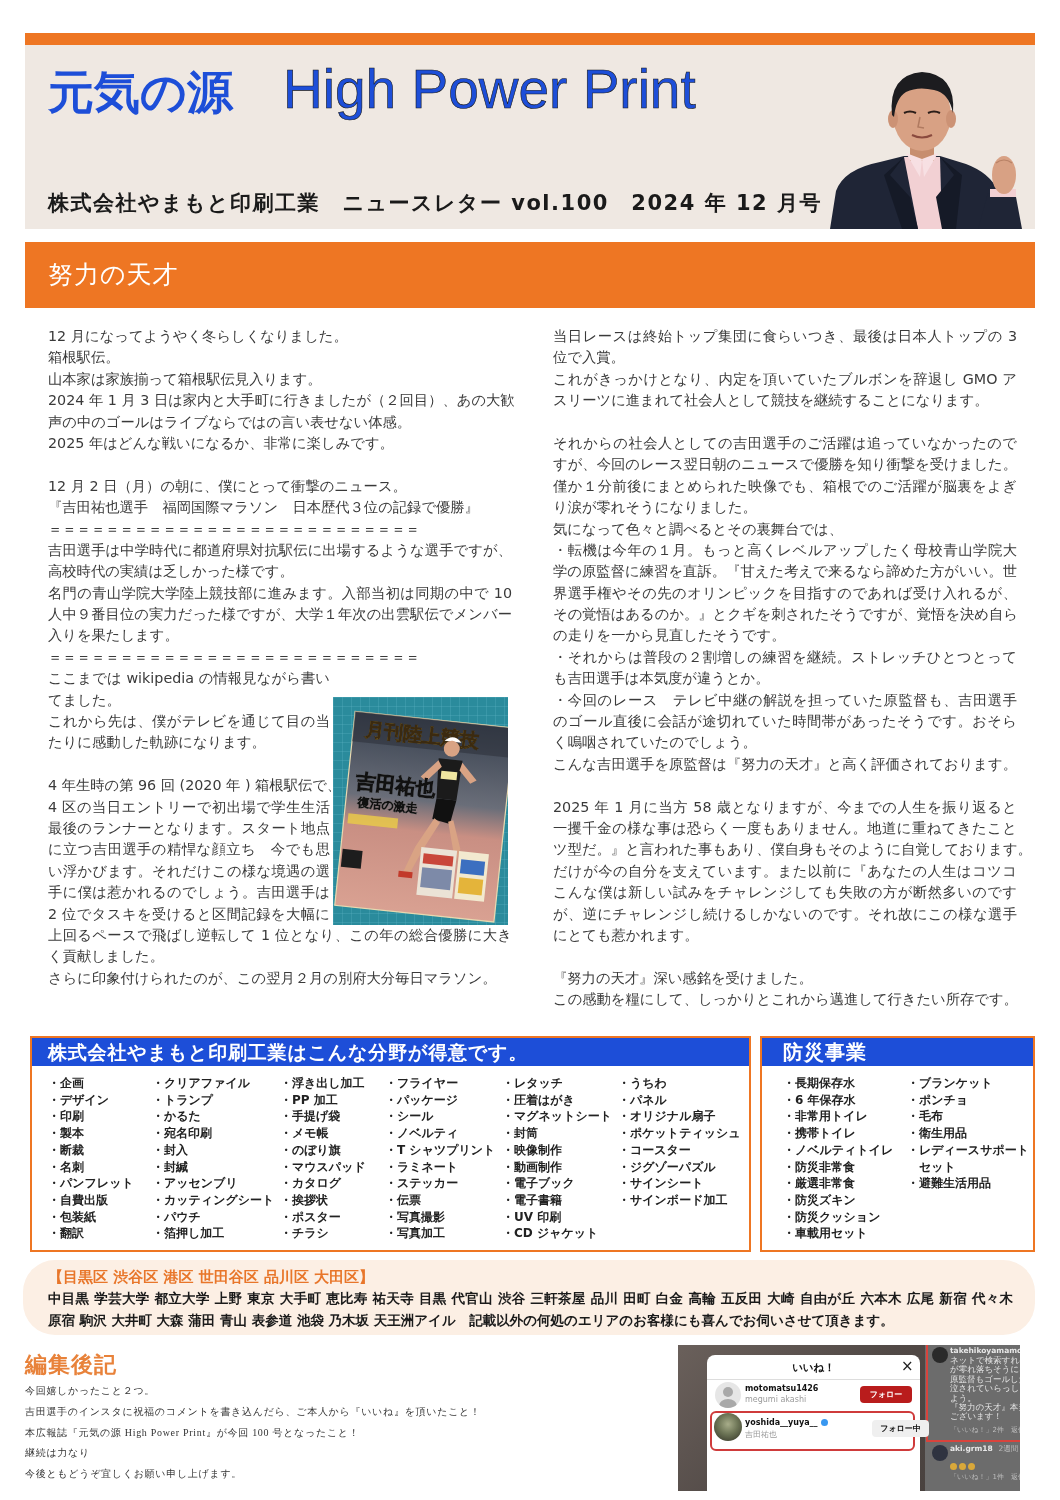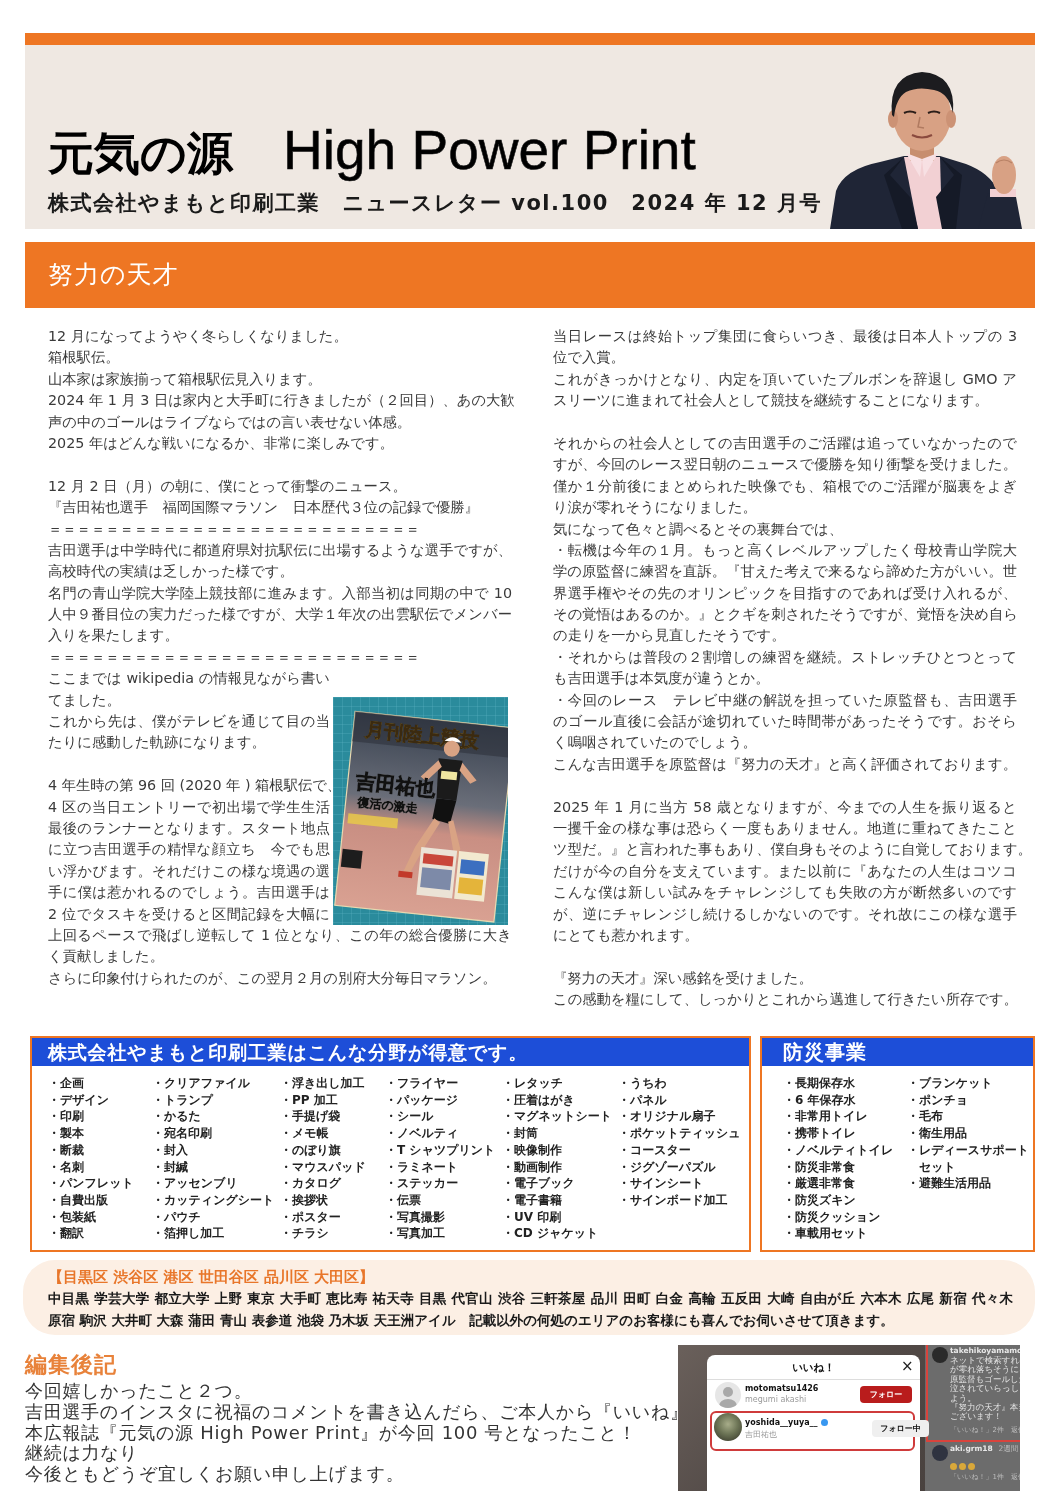--- a/index.html
+++ b/index.html
@@ -1,21 +1,21 @@
 <!DOCTYPE html>
 <html><head>
 <meta charset="utf-8">
 <style>
 *{box-sizing:border-box;margin:0;padding:0;}
 body{width:1060px;height:1500px;background:#ffffff;font-family:"DejaVu Sans",sans-serif;color:#333333;position:relative;overflow:hidden;}
 .abs{position:absolute;}
 
 .hdr{left:25px;top:33px;width:1010px;height:196px;background:#efe8e2;}
 .hdr-bar{left:0;top:0;width:1010px;height:12px;background:#ee7623;}
-.hdr-title{left:23px;top:36px;height:60px;line-height:70px;white-space:nowrap;color:#000000;margin-top:46px;}
+.hdr-title{left:23px;top:36px;height:60px;line-height:40px;white-space:nowrap;color:#1d4ed8;}
 .t-jp{font-family:"DejaVu Sans",sans-serif;font-size:46px;font-weight:bold;}
 .t-en{font-family:"Liberation Sans",sans-serif;font-size:55px;margin-left:50px;-webkit-text-stroke:0.6px #161616;}
 .hdr-sub{left:23px;top:157px;line-height:26px;font-size:21px;font-weight:bold;letter-spacing:1.5px;color:#1a1a1a;white-space:nowrap;}
 .hdr-photo{left:805px;top:30px;}
 
 .sec{left:25px;top:242px;width:1010px;height:66px;background:#ee7623;color:#ffffff;font-size:25px;line-height:66px;padding-left:23px;letter-spacing:1px;white-space:nowrap;}
 
 .col{top:326px;}
 .col-left{left:48px;}
 .col-right{left:553px;}
@@ -34,21 +34,21 @@
 .li{position:relative;padding-left:12px;font-size:12px;line-height:16.7px;font-weight:bold;color:#222222;white-space:nowrap;}
 .li::before{content:"・";position:absolute;left:0;top:0;}
 .li.wrap{white-space:normal;width:124px;}
 
 .areas{left:23px;top:1260px;width:1012px;height:75px;background:#fcefe4;border-radius:32px;}
 .areas-h{position:absolute;left:25px;top:7px;font-size:15px;line-height:20px;font-weight:bold;color:#e8762a;white-space:nowrap;}
 .areas-l{position:absolute;left:25px;font-size:13.5px;line-height:22px;font-weight:bold;color:#1a1a1a;white-space:nowrap;}
 
 .ed-title{left:25px;top:1352px;font-size:22px;line-height:26px;font-weight:bold;color:#e8823a;letter-spacing:1px;}
 .ed-lines{left:25px;top:1381px;}
-.ed-ln{font-size:18px;line-height:20.8px;letter-spacing:0.7px;color:#333333;white-space:nowrap;}
+.ed-ln{font-size:10px;line-height:20.8px;letter-spacing:0.7px;color:#333333;white-space:nowrap;font-family:Liberation Serif, serif;}
 
 .insta{left:678px;top:1345px;width:342px;height:146px;background:linear-gradient(135deg,#6a605b 0%,#514946 45%,#453e3b 100%);overflow:hidden;}
 .ig-side{left:247px;top:0;width:95px;height:146px;background:#6c6c6c;}
 .ig-red{left:248px;top:-4px;width:100px;height:101px;border:2px solid #d9433c;}
 .ig-av{border-radius:50%;}
 .ig-user{font-size:7.5px;font-weight:bold;color:#e8e8e8;white-space:nowrap;}
 .ig-txt{font-size:8.5px;line-height:9.4px;color:#e4e4e4;white-space:nowrap;}
 .ig-meta{font-size:7px;color:#bdbdbd;white-space:nowrap;}
 .emo{width:7px;height:7px;border-radius:50%;background:#d9a83a;display:inline-block;margin-right:2px;}
 .ig-modal{left:29px;top:10px;width:213px;height:140px;background:#ffffff;border-radius:8px 8px 0 0;}

